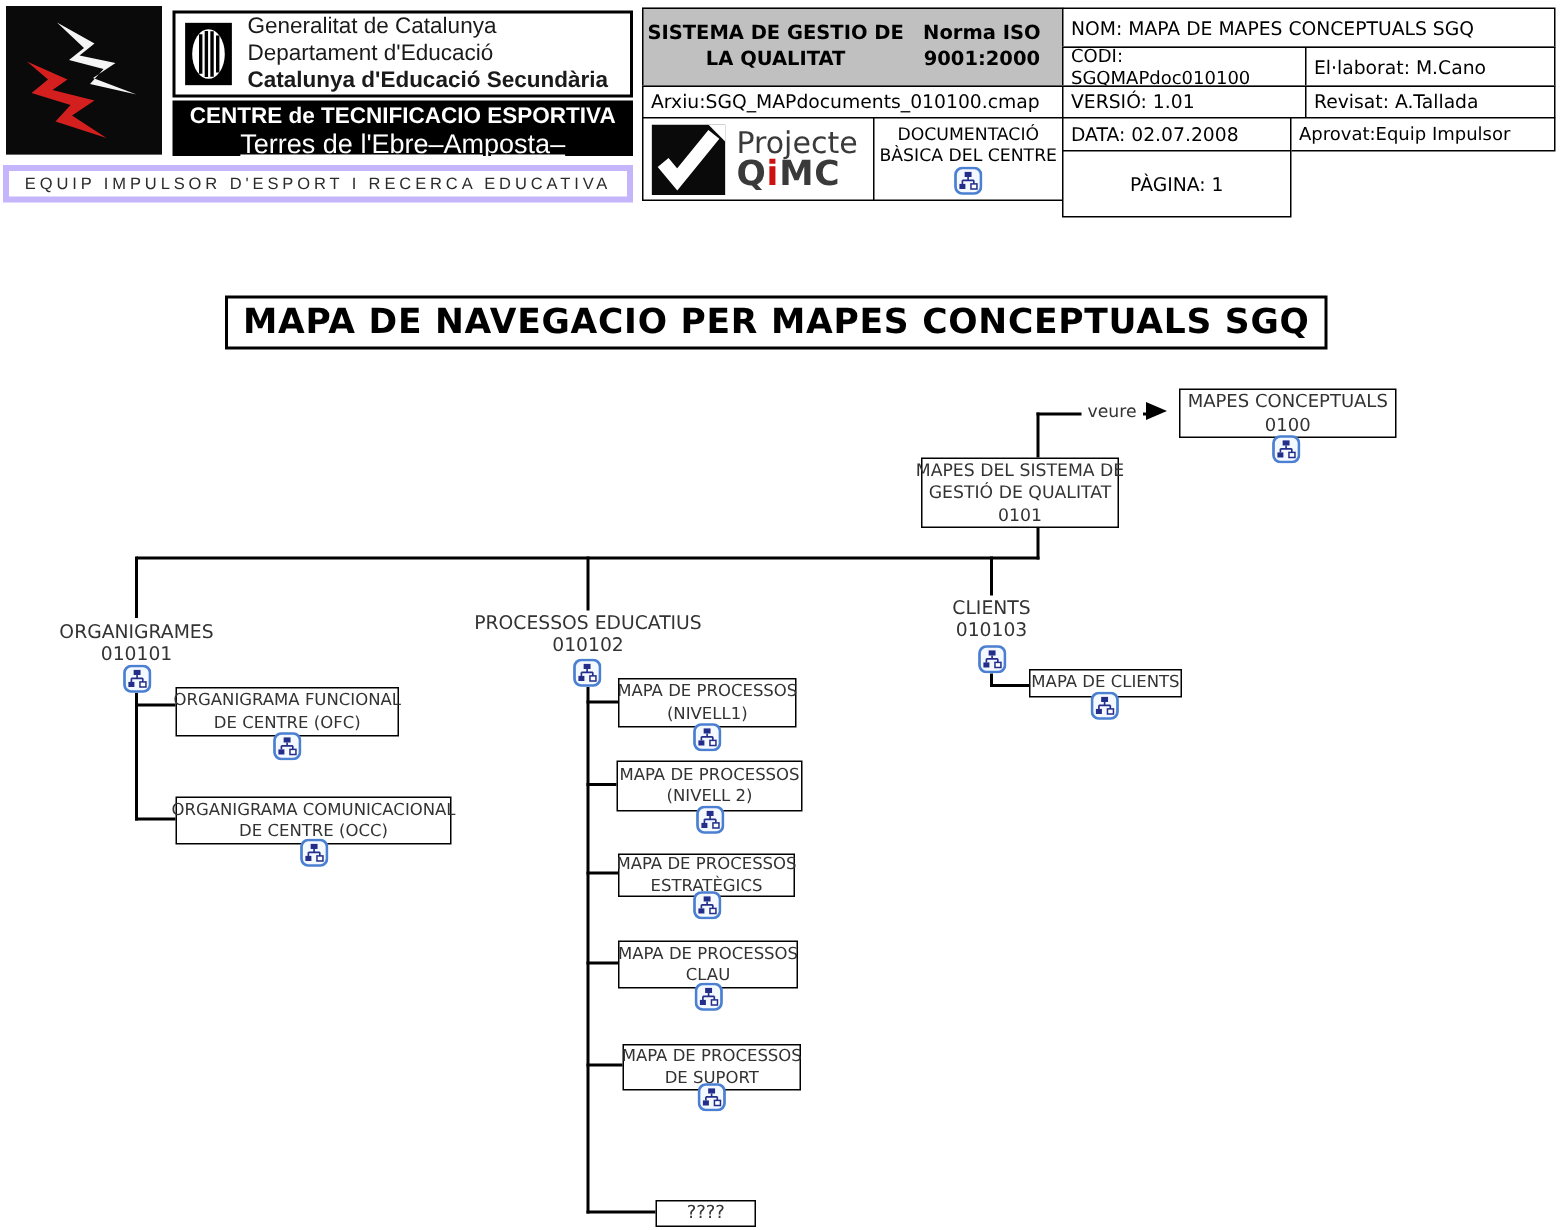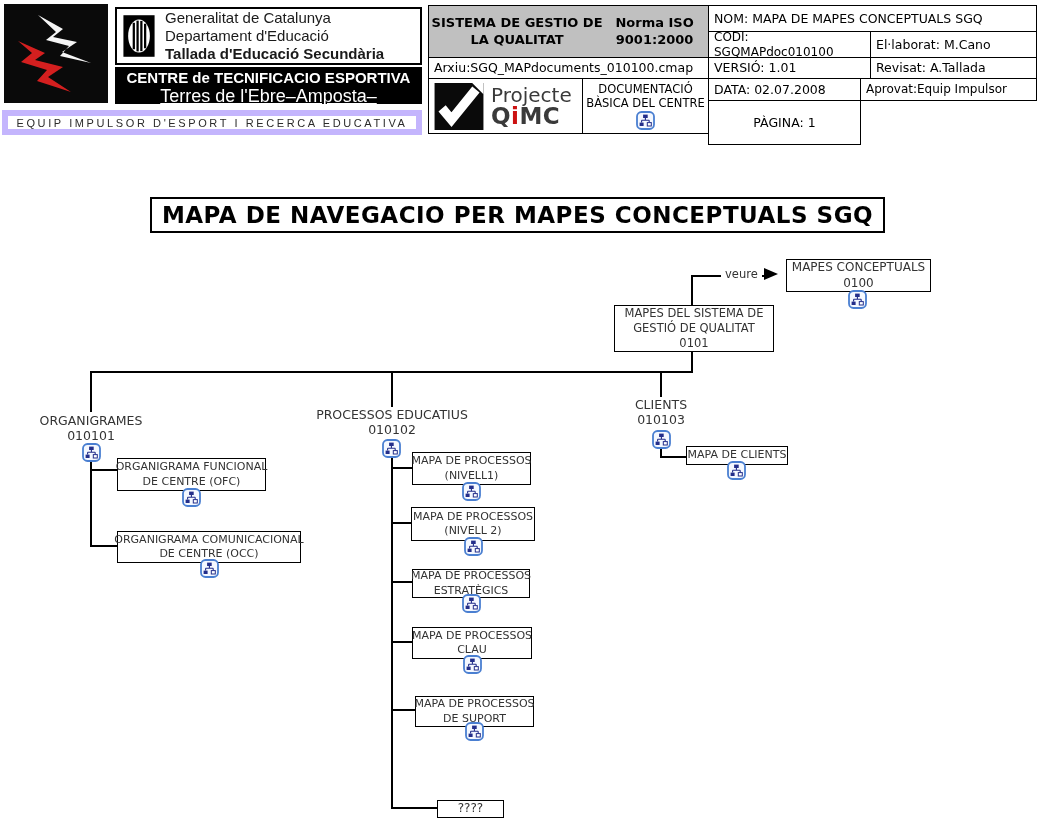--- a/index.html
+++ b/index.html
@@ -11,21 +11,21 @@
   #logo-square{position:absolute;left:4px;top:4px;width:104px;height:99px;background:#0a0a0a;}
   #org-box{position:absolute;left:115px;top:7px;width:307px;height:58px;border:2px solid #000;
            box-sizing:border-box;display:flex;align-items:center;padding-left:5px;background:#fff;}
   #org-text{margin-left:9px;line-height:1.18;color:#1a1a1a;white-space:nowrap;}
   #org-text .l1,#org-text .l2{font-size:15px;}
   #org-text .l3{font-size:15px;font-weight:bold;}
   #centre-bar{position:absolute;left:115px;top:67px;width:307px;height:37px;background:#000;color:#fff;
               text-align:center;box-sizing:border-box;padding-top:2px;line-height:1.15;}
   #centre-bar .l1{font-size:15px;font-weight:bold;}
   #centre-bar .l2{font-size:18px;text-decoration:underline;}
-  #equip-bar{position:absolute;left:2px;top:110px;width:420px;height:25px;border:6px solid #c4b5fd;
+  #equip-bar{position:absolute;left:2px;top:110px;width:420px;height:25px;border:4px solid #c4b5fd;
              box-sizing:border-box;display:flex;align-items:center;justify-content:center;
              font-size:11px;letter-spacing:2.6px;color:#2b2b2b;white-space:nowrap;overflow:hidden;}
 
   
   .cell{position:absolute;border:1px solid #000;box-sizing:border-box;background:#fff;
         display:flex;align-items:center;padding:0 5px;font-size:12.5px;color:#000;line-height:1.25;}
   .cell.center{justify-content:center;text-align:center;padding:0 2px;}
   #cell-sistema{background:#c0c0c0;font-weight:bold;font-size:13px;flex-direction:row;justify-content:center;}
   #cell-qimc{padding:0;}
   #qimc-wrap{display:flex;align-items:center;width:100%;height:100%;}
@@ -75,21 +75,21 @@
       <rect x="1.5" y="2" width="33" height="44" fill="#000"></rect>
       <ellipse cx="18" cy="24" rx="11.5" ry="17.5" fill="#fff"></ellipse>
       <line x1="12.5" y1="10" x2="12.5" y2="38" stroke="#000" stroke-width="2.4"></line>
       <line x1="16.5" y1="7.7" x2="16.5" y2="40.3" stroke="#000" stroke-width="2.4"></line>
       <line x1="20.5" y1="8" x2="20.5" y2="40" stroke="#000" stroke-width="2.4"></line>
       <line x1="24.5" y1="11" x2="24.5" y2="37" stroke="#000" stroke-width="2.4"></line>
     </svg>
     <div id="org-text">
       <div class="l1">Generalitat de Catalunya</div>
       <div class="l2">Departament d'Educació</div>
-      <div class="l3">Tallada d'Educació Secundària</div>
+      <div class="l3">Catalunya d'Educació Secundària</div>
     </div>
   </div>
 
   <div id="centre-bar" class="hdr-left">
     <div class="l1">CENTRE de TECNIFICACIO ESPORTIVA</div>
     <div class="l2">Terres de l'Ebre–Amposta–</div>
   </div>
 
   <div id="equip-bar" class="hdr-left">
     <span>EQUIP IMPULSOR D'ESPORT I RECERCA EDUCATIVA</span>
@@ -188,21 +188,21 @@
     <div>0100</div>
   </div>
   <span class="cmap-icon" style="left:848px;top:290px;"><svg viewBox="0 0 19 19" width="19" height="19">
     <rect x="1" y="1" width="17" height="17" rx="4.5" fill="#f4f8ff" stroke="#4a7fd1" stroke-width="1.8"></rect>
     <rect x="7.1" y="3.6" width="4.6" height="3.4" fill="#232e8a"></rect>
     <path d="M9.4 7v2.2 M5.6 9.2h7.6 M5.6 9.2v2.4 M13.2 9.2v2.4" stroke="#232e8a" stroke-width="1.1" fill="none"></path>
     <rect x="3.6" y="11.6" width="4" height="3.4" fill="#232e8a"></rect>
     <rect x="11.3" y="11.6" width="4" height="3.4" fill="#fff" stroke="#232e8a" stroke-width="1"></rect>
   </svg></span>
 
-  <div class="node" id="n0101" style="left:614px;top:305px;width:160px;height:47px;">
+  <div class="node" id="n0101" style="left:614px;top:305px;width:132px;height:47px;">
     <div>MAPES DEL SISTEMA DE</div>
     <div>GESTIÓ DE QUALITAT</div>
     <div>0101</div>
   </div>
 
   <div class="maplabel" style="left:18px;top:413px;width:146px;">
     <div>ORGANIGRAMES</div>
     <div>010101</div>
   </div>
   <span class="cmap-icon" style="left:82px;top:443px;"><svg viewBox="0 0 19 19" width="19" height="19">

